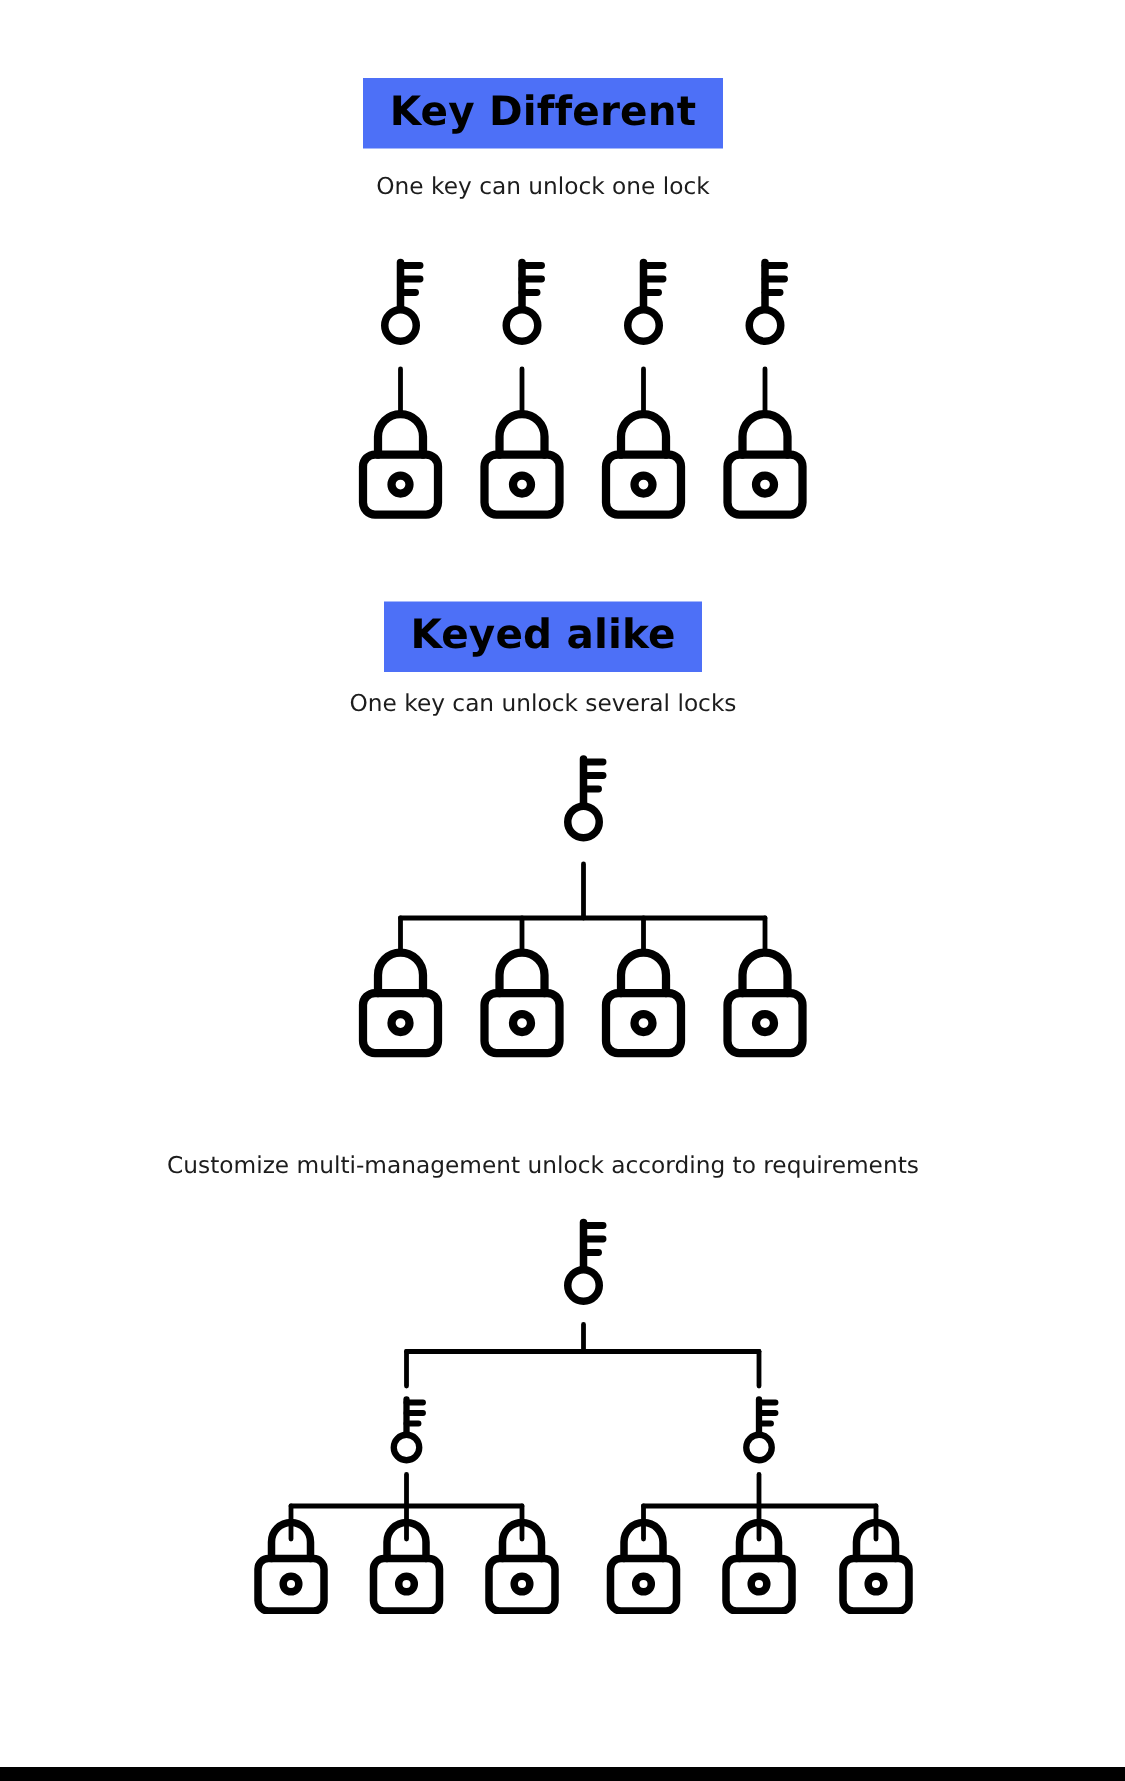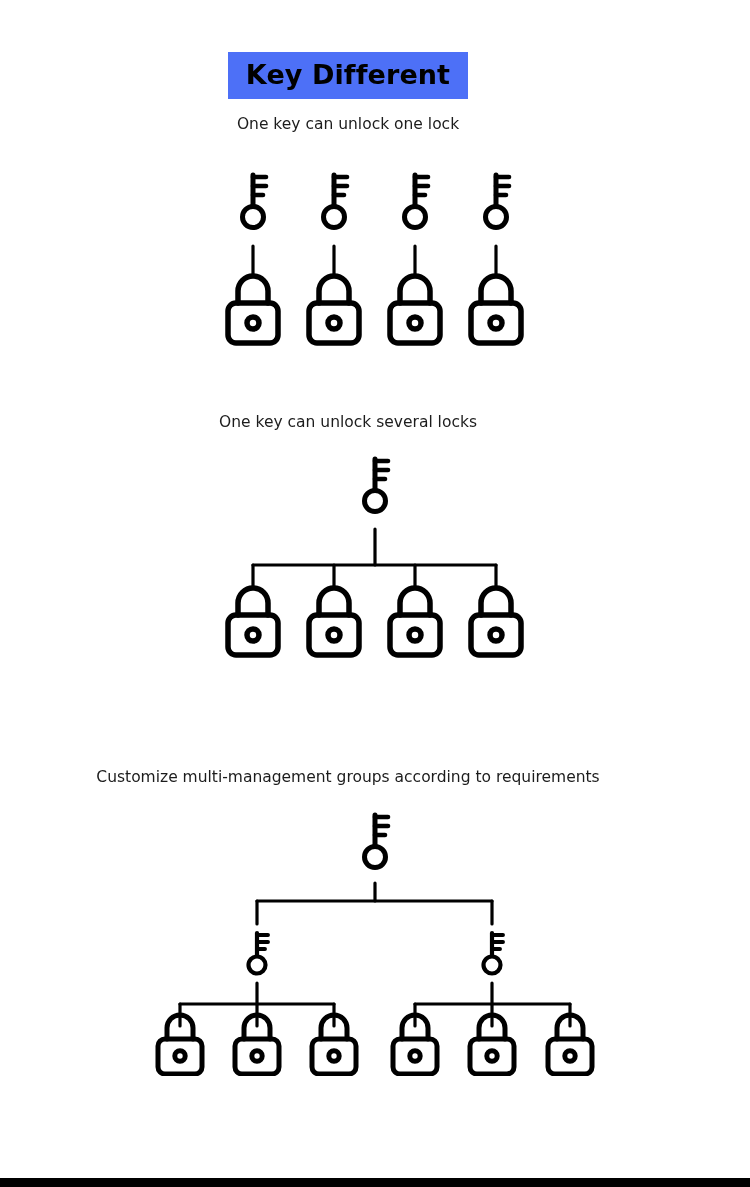--- a/index.html
+++ b/index.html
@@ -17,21 +17,21 @@
   .page {
     position: relative;
     width: 750px;
     height: 1187px;
     background: #ffffff;
   }
 
   
   .section {
     position: absolute;
-    left: 0;
+    left: 14px;
     width: 696px;
   }
 
   .heading-row {
     display: flex;
     justify-content: center;
     align-items: center;
     width: 100%;
   }
   .heading-chip {
@@ -154,20 +154,23 @@
             <circle cx="496" cy="161" r="6" stroke-width="5.5"></circle>
           </g>
 
         </g>
       </svg>
     </div>
   </div>
 
   <div class="section" style="top:401px;">
 
+    <div class="heading-row">
+      <span class="heading-chip">Keyed alike</span>
+    </div>
 
     <div class="subtitle-row" style="margin-top:12px;">
       <span class="subtitle">One key can unlock several locks</span>
     </div>
 
     <div class="diagram" style="margin-top:22px;">
       <svg width="750" height="205" viewBox="0 0 750 205" xmlns="http://www.w3.org/2000/svg">
         <g stroke="#000000" fill="none" stroke-linecap="round" stroke-linejoin="round">
 
           <g>
@@ -210,21 +213,21 @@
 
         </g>
       </svg>
     </div>
   </div>
 
   <div class="section" style="top:752px;">
 
 
     <div class="subtitle-row" style="margin-top:16px;">
-      <span class="subtitle">Customize multi-management groups according to requirements</span>
+      <span class="subtitle">Customize multi-management unlock according to requirements</span>
     </div>
 
     <div class="diagram" style="margin-top:24px;">
       <svg width="750" height="265" viewBox="0 0 750 265" xmlns="http://www.w3.org/2000/svg">
         <g stroke="#000000" fill="none" stroke-linecap="round" stroke-linejoin="round">
 
           <g>
             <line x1="375" y1="4" x2="375" y2="35" stroke-width="5"></line>
             <line x1="375" y1="6" x2="388" y2="6" stroke-width="4.6"></line>
             <line x1="375" y1="15" x2="388" y2="15" stroke-width="4.6"></line>

